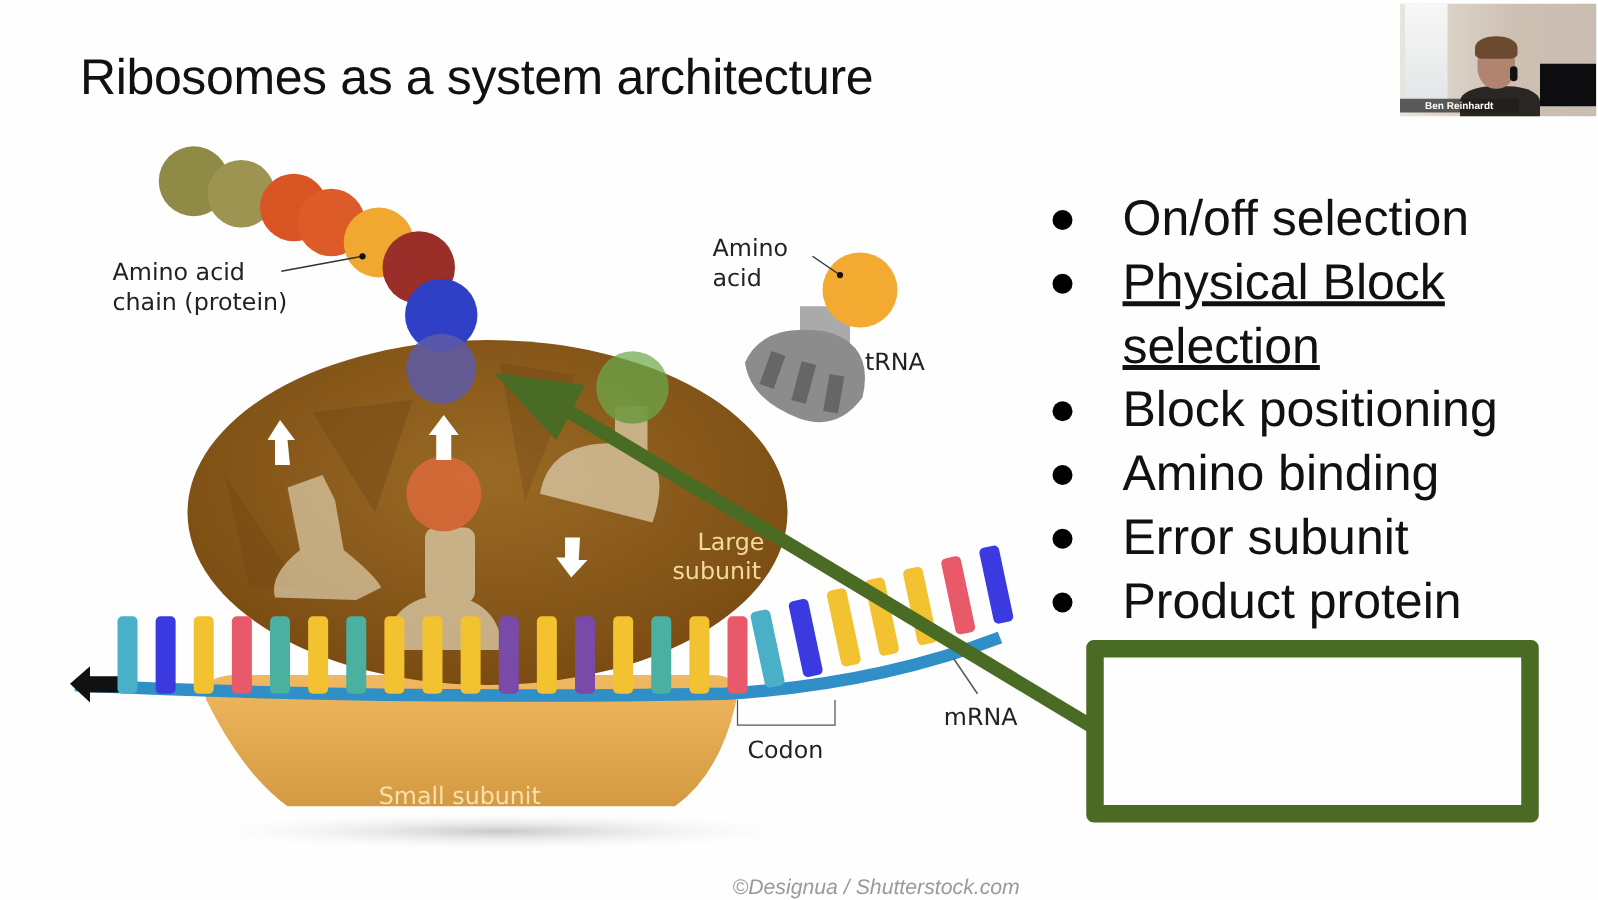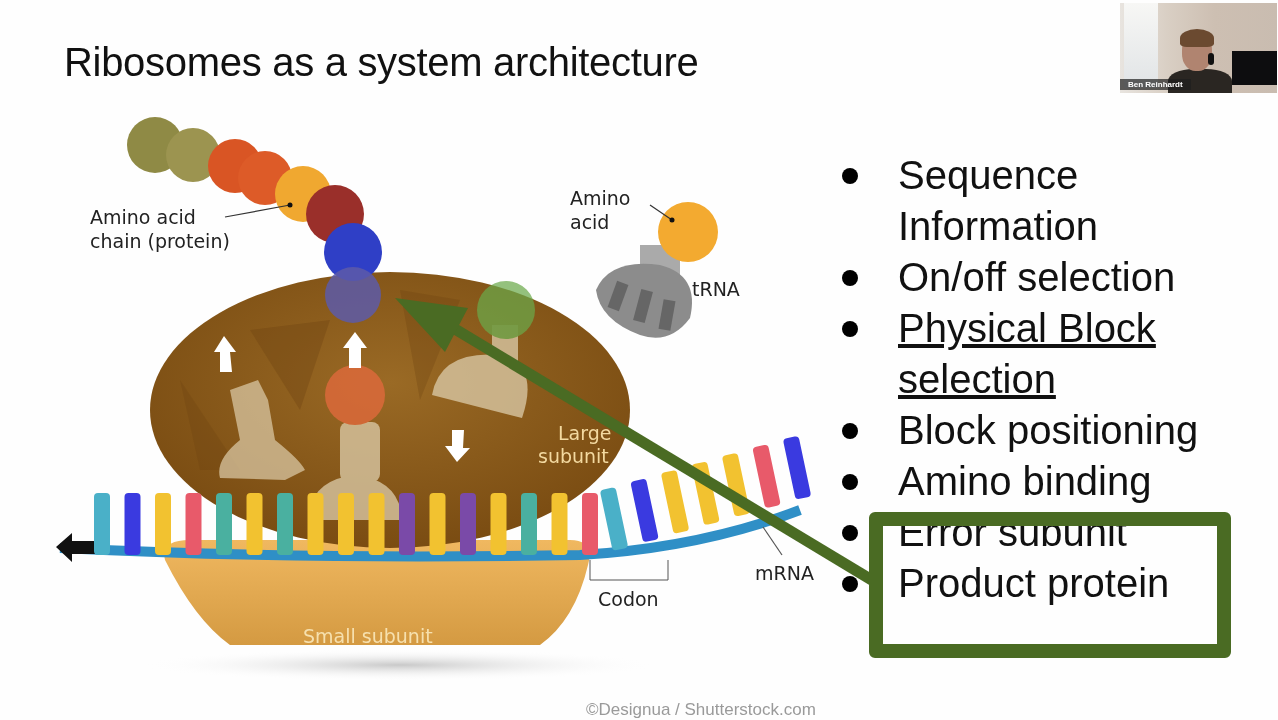--- a/index.html
+++ b/index.html
@@ -26,34 +26,35 @@
     position: absolute; left: 6px; top: 18px; width: 16px; height: 16px; border-radius: 50%; background: #000;
   }
   .highlight-box {
     position: absolute; left: 876px; top: 519px; width: 334px; height: 118px;
     border: 14px solid #4a6b23; border-radius: 6px; box-sizing: content-box;
     margin-left: -7px; margin-top: -7px;
   }
   .credit {
     position: absolute; left: 586px; top: 700px; font-size: 17px; color: #9a9a9a;
     font-family: "Liberation Sans", sans-serif;
+    font-style: italic;
   }
   .video-tile {
     position: absolute; left: 1120px; top: 3px; width: 157px; height: 90px;
     background: linear-gradient(90deg, #e8e4df 0%, #d9cfc4 30%, #cdbfb2 60%, #c9bcb0 100%);
     overflow: hidden;
   }
   .video-tile .window { position: absolute; left: 4px; top: 0; width: 34px; height: 85px; background: linear-gradient(180deg,#f7f7f5,#e1e4e6); }
   .video-tile .monitor { position: absolute; left: 112px; top: 48px; width: 45px; height: 34px; background: #0d0d0f; }
   .video-tile .head { position: absolute; left: 62px; top: 30px; width: 30px; height: 38px; border-radius: 45%; background: #b08470; }
   .video-tile .hair { position: absolute; left: 60px; top: 26px; width: 34px; height: 18px; border-radius: 50% 50% 20% 20%; background: #6b4a30; }
   .video-tile .body { position: absolute; left: 48px; top: 66px; width: 64px; height: 30px; border-radius: 40% 40% 0 0; background: #2a2622; }
   .video-tile .headset { position: absolute; left: 88px; top: 50px; width: 6px; height: 12px; border-radius: 3px; background: #111; }
   .video-tile .name {
-    position: absolute; left: 0; bottom: 3px; padding: 1px 8px;
+    position: absolute; left: 0; bottom: 3px; padding: 1px 20px;
     background: rgba(30,30,30,0.7); color: #fff; font-size: 8px; font-weight: bold;
     font-family: "Liberation Sans", sans-serif;
   }
 </style>
 </head>
 <body>
 
 <div class="slide">
   <div class="title">Ribosomes as a system architecture</div>
 
@@ -168,21 +169,20 @@
       <text class="dlabel" x="570" y="205" font-size="19" fill="#222">Amino</text>
       <text class="dlabel" x="570" y="229" font-size="19" fill="#222">acid</text>
       <text class="dlabel" x="692" y="296" font-size="19" fill="#222">tRNA</text>
 
       <line x1="880" y1="585" x2="440" y2="320" stroke="#4a6b23" stroke-width="11"></line>
       <path d="M395,298 L468,308 L445,352 Z" fill="#4a6b23"></path>
     </svg>
   </div>
 
   <ul class="bullets">
-    <li><span class="dot"></span><span style="display:inline-block;width:230px;">Sequence Information</span></li>
     <li><span class="dot"></span><span>On/off selection</span></li>
     <li><span class="dot"></span><span style="display:inline-block;width:300px;text-decoration:underline;">Physical Block selection</span></li>
     <li><span class="dot"></span><span>Block positioning</span></li>
     <li><span class="dot"></span><span>Amino binding</span></li>
     <li><span class="dot"></span><span>Error subunit</span></li>
     <li><span class="dot"></span><span>Product protein</span></li>
   </ul>
 
   <div class="highlight-box"></div>
 

